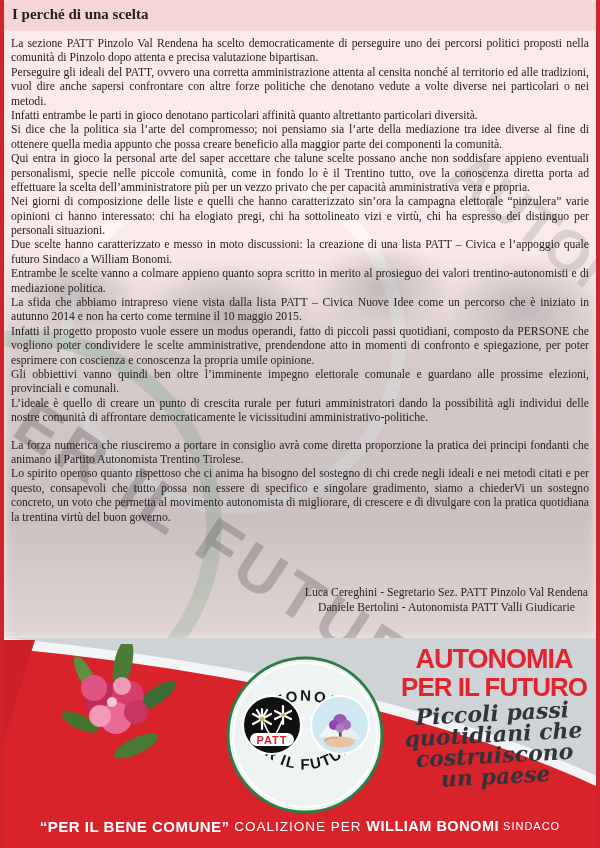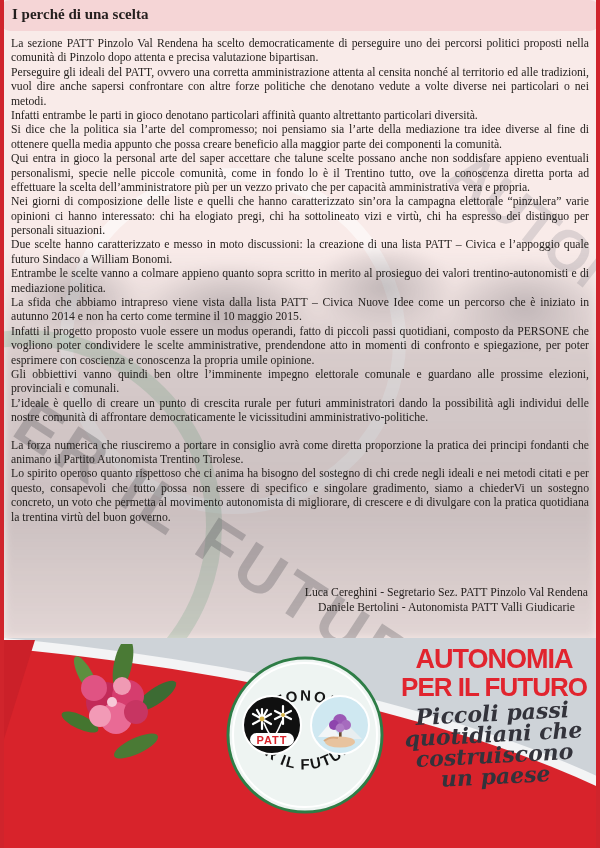--- a/index.html
+++ b/index.html
@@ -179,14 +179,20 @@
       <div class="headline1">AUTONOMIA</div>
       <div class="headline2">PER IL FUTURO</div>
       <div class="tagline">
           <div class="tagline-line">Piccoli passi</div>
           <div class="tagline-line">quotidiani che</div>
           <div class="tagline-line">costruiscono</div>
           <div class="tagline-line">un paese</div>
         </div>
     </div>
 
+    <div class="strip">
+      <span class="q">“PER IL BENE COMUNE”</span>
+      <span class="c"> COALIZIONE PER </span>
+      <span class="n">WILLIAM BONOMI</span>
+      <span class="r"> SINDACO</span>
+    </div>
   </div>
 </div>
 
 </body></html>

